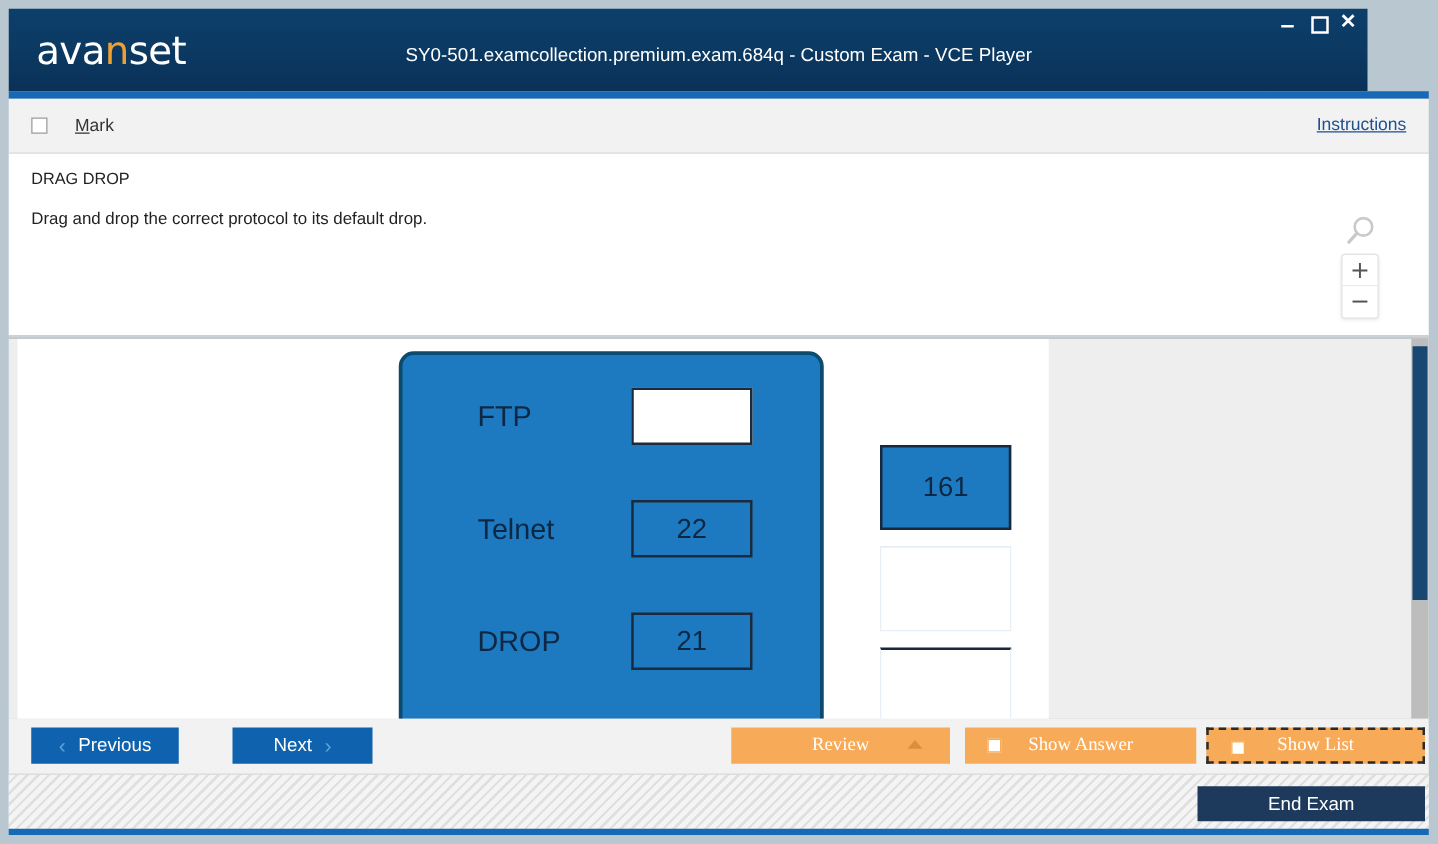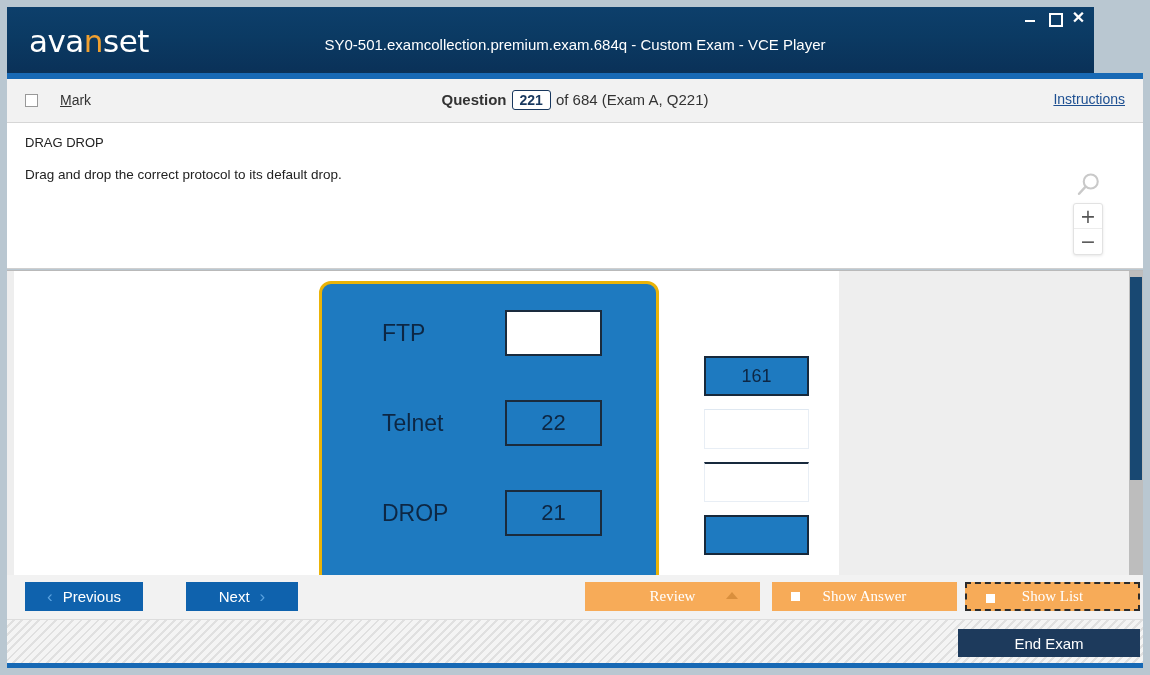--- a/index.html
+++ b/index.html
@@ -122,21 +122,21 @@
     border-top: 1px solid #b9b9b9;
     overflow: hidden;
   }
   .canvas {
     position: absolute; left: 7px; top: 0; width: 825px; height: 305px;
     background: #ffffff;
   }
   .dd-panel {
     position: absolute; left: 305px; top: 10px; width: 340px; height: 330px;
     background: #1e7ac0;
-    border: 3px solid #eab308; border-radius: 12px;
+    border: 3px solid #0c4a6e; border-radius: 12px;
   }
   .dd-row {
     position: absolute; left: 0; width: 100%; height: 90px;
   }
   .dd-label {
     position: absolute; left: 60px; top: 18px;
     font-size: 23px; color: #0d2744;
     font-family: "Liberation Sans", sans-serif;
   }
   .dd-slot {
@@ -144,23 +144,23 @@
     width: 97px; height: 46px;
     border: 2px solid #1a2b3d;
     display: flex; align-items: center; justify-content: center;
     font-size: 22px; color: #0d2744;
   }
   .dd-slot.empty { background: #ffffff; }
   .dd-slot.filled { background: #1e7ac0; }
 
   .tray { position: absolute; left: 690px; top: 85px; width: 105px; }
   .tile {
-    width: 105px; height: 40px; margin-bottom: 13px;
+    width: 105px; height: 68px; margin-bottom: 13px;
     display: flex; align-items: center; justify-content: center;
-    font-size: 18px; color: #0d2744;
+    font-size: 22px; color: #0d2744;
     border: 2px solid #17293c;
     background: #1e7ac0;
   }
   .tile.blank {
     background: #ffffff; border: 1px solid #e8eef5;
     border-top-color: #dfe8f1;
   }
   .tile.blank-top { border-top: 2px solid #17293c; }
 
   .vscroll-track {
@@ -250,23 +250,20 @@
       <div class="wc wc-max"></div>
       <div class="wc wc-close">✕</div>
     </div>
   </div>
   <div class="titlebar-accent"></div>
 
   <div class="qbar">
     <div class="mark-wrap">
       <span class="checkbox"></span>
       <span class="mark-label"><u>M</u><span>ark</span></span>
-    </div>
-    <div class="qcenter">
-      <span class="qlabel">Question</span><span class="qnum-box">221</span><span>of 684 (Exam A, Q221)</span>
     </div>
     <div class="instructions">Instructions</div>
   </div>
 
   <div class="qpanel">
     <div class="qtype">DRAG DROP</div>
     <div class="qtext">Drag and drop the correct protocol to its default drop.</div>
     <div class="zoom-tools">
       <svg class="mag-icon" viewBox="0 0 24 24">
         <circle cx="13.5" cy="9" r="6" fill="none" stroke="#c9c9c9" stroke-width="1.8"></circle>

